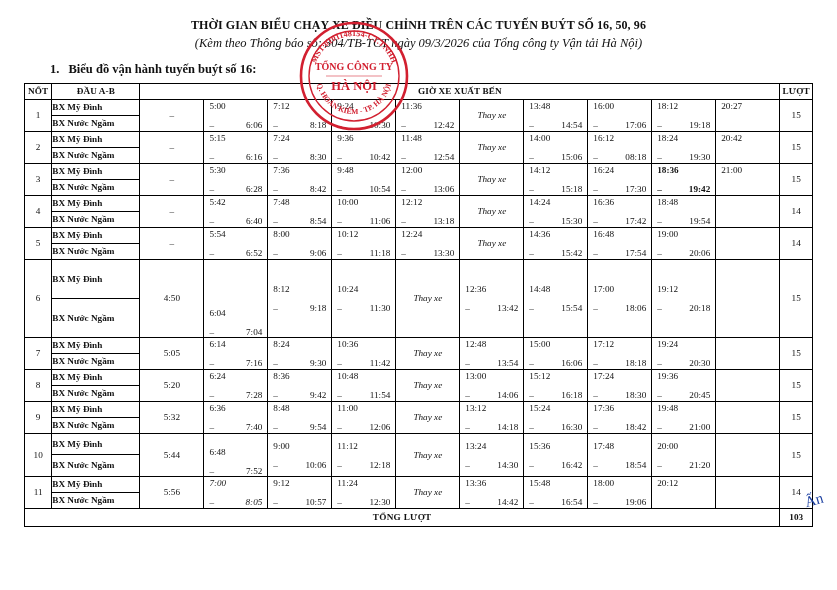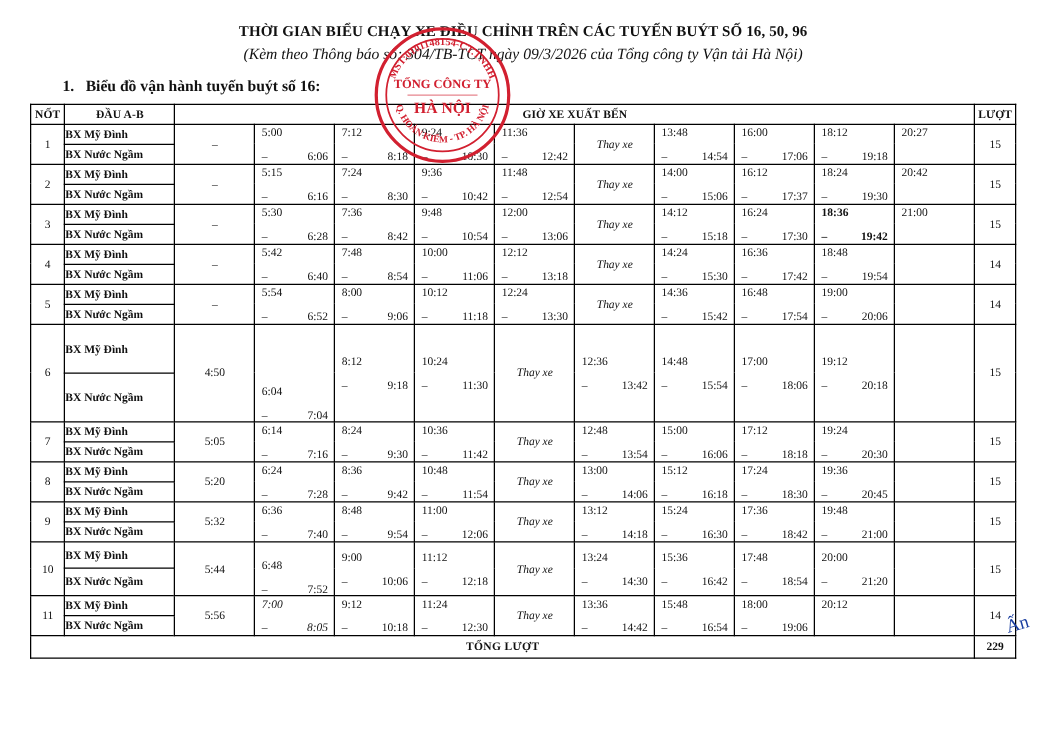--- a/index.html
+++ b/index.html
@@ -296,21 +296,21 @@
             <div class="cellpair" style="height: 30px;">
               <span class="a">14:00</span>
               <span class="dash-l">–</span>
               <span class="b">15:06</span>
             </div>
           </td>
           <td rowspan="2">
             <div class="cellpair" style="height: 30px;">
               <span class="a">16:12</span>
               <span class="dash-l">–</span>
-              <span class="b">17:37</span>
+              <span class="b">08:18</span>
             </div>
           </td>
           <td rowspan="2">
             <div class="cellpair" style="height: 30px;">
               <span class="a">18:24</span>
               <span class="dash-l">–</span>
               <span class="b">19:30</span>
             </div>
           </td>
           <td rowspan="2">
@@ -829,21 +829,21 @@
             <div class="cellpair" style="height: 30px; font-style: italic;">
               <span class="a">7:00</span>
               <span class="dash-l">–</span>
               <span class="b">8:05</span>
             </div>
           </td>
           <td rowspan="2">
             <div class="cellpair" style="height: 30px;">
               <span class="a">9:12</span>
               <span class="dash-l">–</span>
-              <span class="b">10:18</span>
+              <span class="b">10:57</span>
             </div>
           </td>
           <td rowspan="2">
             <div class="cellpair" style="height: 30px;">
               <span class="a">11:24</span>
               <span class="dash-l">–</span>
               <span class="b">12:30</span>
             </div>
           </td>
           <td class="thayxe" rowspan="2">Thay xe</td>
@@ -876,21 +876,21 @@
           <td rowspan="2">
             <div class="cellpair" style="height: 30px;"></div>
           </td>
           <td class="luot" rowspan="2">14</td>
         </tr>
         <tr class="rowB">
           <td class="ab">BX Nước Ngầm</td>
         </tr>
         <tr class="total-row">
           <td colspan="12" class="total-label">TỔNG LƯỢT</td>
-          <td class="total-val">229</td>
+          <td class="total-val">103</td>
         </tr>
       </tbody>
   </table>
 
   <div class="stamp">
     <svg width="116" height="116" viewBox="0 0 116 116" aria-hidden="true">
       <circle cx="58" cy="58" r="53" fill="none" stroke="#d22030" stroke-width="2.6"></circle>
       <circle cx="58" cy="58" r="45" fill="none" stroke="#d22030" stroke-width="1.4"></circle>
       <path id="arcTop" d="M 18 58 A 40 40 0 0 1 98 58" fill="none"></path>
       <path id="arcBot" d="M 20 58 A 38 38 0 0 0 96 58" fill="none"></path>

